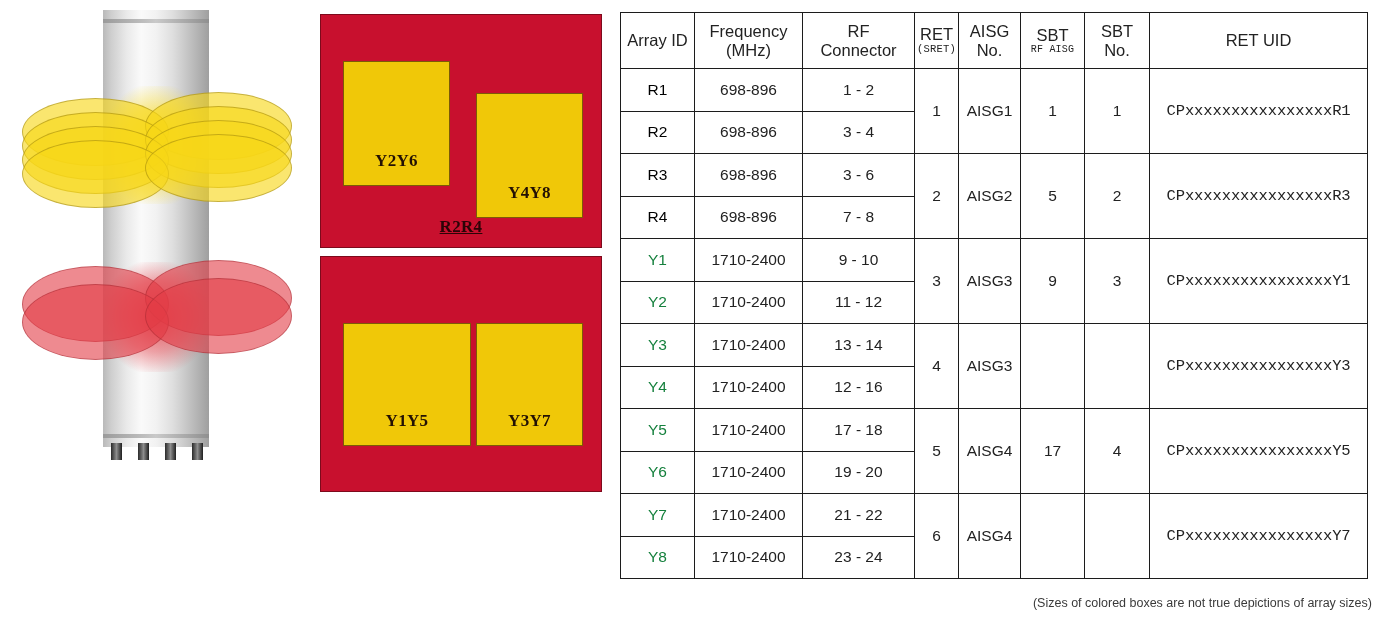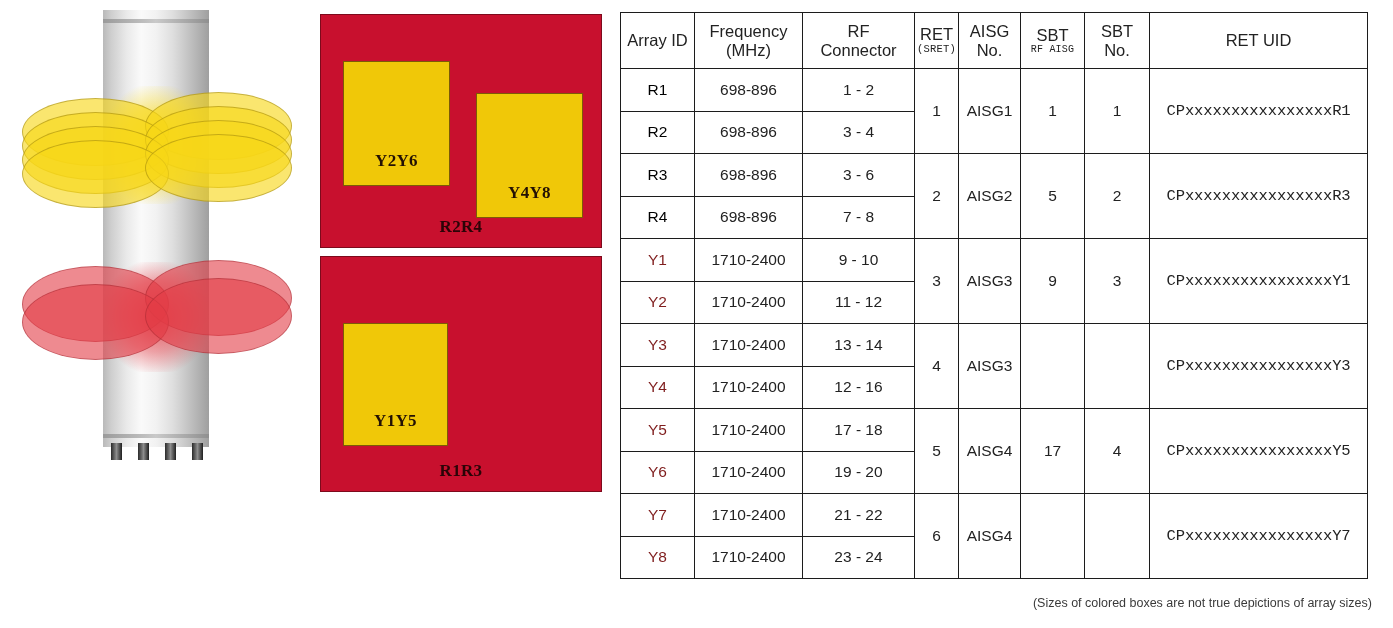--- a/index.html
+++ b/index.html
@@ -76,20 +76,21 @@
     font-family:"Liberation Serif", serif;
     font-weight:bold; font-size:17px; color:#231104;
     padding-bottom:14px; letter-spacing:.3px;
   }
   .panel .panel-label{
     position:absolute; left:0; right:0; bottom:10px;
     text-align:center;
     font-family:"Liberation Serif", serif;
     font-weight:bold; font-size:17px; color:#2b0407;
     letter-spacing:.3px;
+    text-decoration:underline;
   }
 
   
   #spec-table{
     position:absolute; left:620px; top:12px;
     border-collapse:collapse;
     table-layout:fixed;
     font-size:15.5px;
     color:#222;
     padding-left:45px;
@@ -110,21 +111,21 @@
   .c-arrayid{ width:74px; }
   .c-freq{   width:108px; }
   .c-rf{     width:112px; }
   .c-ret{    width:44px;  }
   .c-aisg{   width:62px;  }
   .c-sbtport{width:64px;  }
   .c-sbtno{  width:65px;  }
   .c-uid{    width:218px; }
   td.arrayid{ font-size:15.5px; }
   td.arrayid.red{    background:#C8102E; color:#000000; }
-  td.arrayid.yellow{ background:#F0C808; color:#7f1d1d; }
+  td.arrayid.yellow{ background:#F0C808; color:#15803d; }
   td.uid{ font-size:15.5px; letter-spacing:-.1px;font-family:Liberation Mono, monospace; }
 
   
   #footnote{
     position:absolute; left:620px; top:596px; width:752px;
     text-align:right;
     font-size:12.5px; color:#3a3a3a;
   }
 </style>
 </head>
@@ -164,24 +165,26 @@
   <div class="box" style="left:22px;top:46px;width:107px;height:125px;">
     <span>Y2Y6</span>
   </div>
   <div class="box" style="left:155px;top:46px;width:107px;height:125px;margin-top:32px;">
     <span>Y4Y8</span>
   </div>
   <div class="panel-label">R2R4</div>
 </div>
 
 <div class="panel" style="left:320px;top:256px;width:282px;height:236px;">
-  <div class="box" style="left:22px;top:66px;width:105px;height:123px;">
+  <div class="box" style="left:22px;top:66px;width:128px;height:123px;">
     <span>Y1Y5</span>
   </div>
-  <div class="panel-label">R1R3</div>
+  <div class="box" style="left:155px;top:66px;width:107px;height:123px;">
+    <span>Y3Y7</span>
+  </div>
 </div>
 
 <table id="spec-table">
   <colgroup>
     <col class="c-arrayid">
       <col class="c-freq">
       <col class="c-rf">
       <col class="c-ret">
     <col class="c-aisg">
       <col class="c-sbtport">

